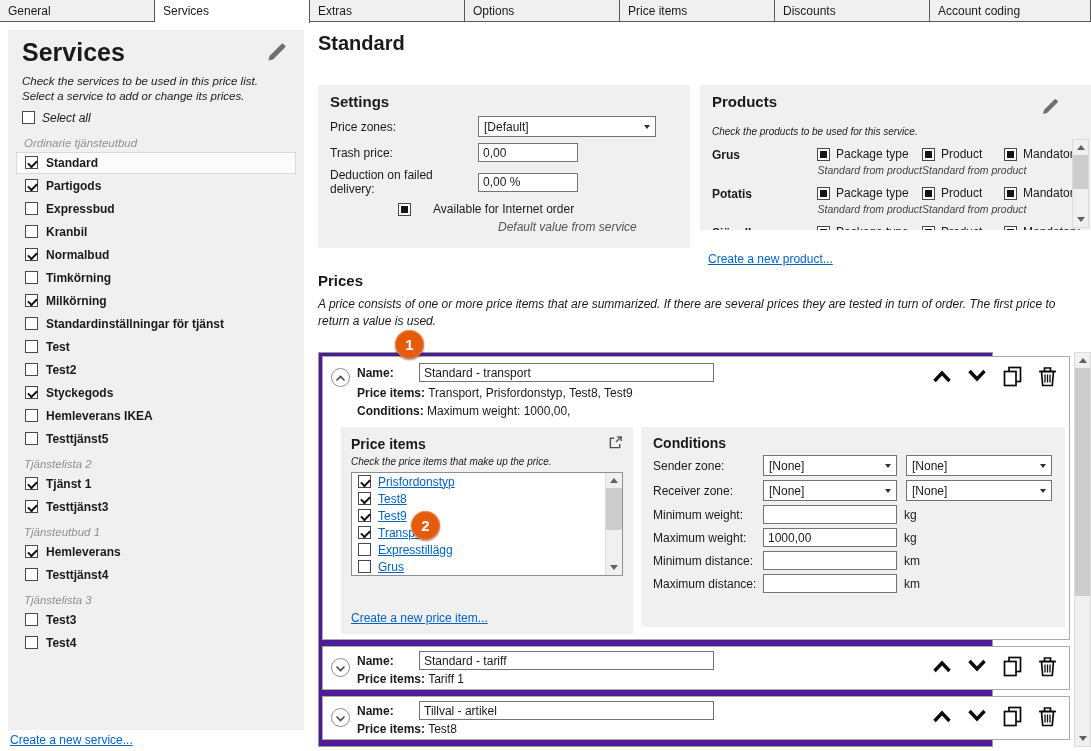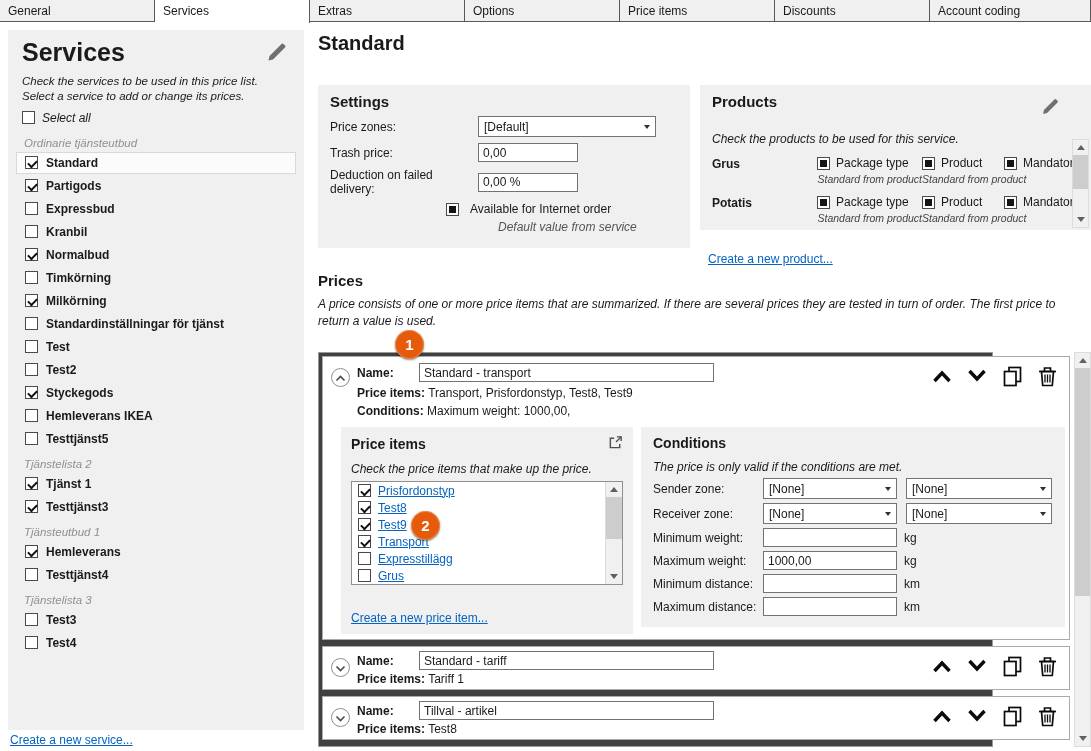--- a/index.html
+++ b/index.html
@@ -28,49 +28,49 @@
   .create-service{position:absolute;left:10px;top:733px;}
 
   
   .cb{width:13px;height:13px;min-width:13px;border:1px solid #494949;background:#fff;display:inline-flex;align-items:center;justify-content:center;position:relative;cursor:pointer;}
   .cb.checked::after{content:"";position:absolute;left:2px;top:2.5px;width:7px;height:4px;border-left:2px solid #111;border-bottom:2px solid #111;transform:rotate(-45deg);}
   .cb.filled::after{content:"";width:7px;height:7px;background:#151515;}
 
   
   .main-title{position:absolute;left:318px;top:32px;font-size:20px;font-weight:700;}
   .panel-title{font-weight:700;font-size:15px;}
-  .pdesc{font-style:italic;font-size:12px;margin-top:9px;}
+  .pdesc{font-style:italic;font-size:10px;margin-top:3px;}
 
   .settings{position:absolute;left:318px;top:85px;width:372px;height:163px;padding:8px 12px;background:#f0f0f0;}
   .form-row{display:flex;align-items:center;margin-top:6px;}
   .form-row .lbl{width:148px;}
   .combo{height:21px;background:#fff;border:1px solid #737373;display:flex;align-items:center;cursor:pointer;}
   .combo-text{flex:1;padding:0 5px;overflow:hidden;white-space:nowrap;}
   .combo-arrow{width:16px;height:100%;display:flex;align-items:center;justify-content:center;}
   .combo-arrow::after{content:"";border-left:3.5px solid transparent;border-right:3.5px solid transparent;border-top:4px solid #2f2f2f;}
   .tb{height:19px;border:1px solid #737373;background:#fff;font:12px "Liberation Sans",sans-serif;padding:0 4px;color:#1a1a1a;}
   .settings .combo{width:178px;}
   .settings .tb{width:100px;}
-  .form-row.indent{margin-left:116px;gap:11px;}
+  .form-row.indent{margin-left:68px;gap:22px;}
   .note{font-style:italic;color:#555;margin:4px 0 0 168px;}
 
   .products{position:absolute;left:700px;top:85px;width:391px;height:145px;padding:8px 26px 8px 12px;background:#f0f0f0;overflow:hidden;}
   .products-head{display:flex;justify-content:space-between;align-items:flex-start;}
   .prod-row{display:flex;margin-top:10px;}
   .prod-name{width:105px;font-weight:700;padding-top:1px;}
   .pc0{width:105px;}
   .pc1{width:82px;}
   .pc2{flex:1;min-width:0;}
   .prod-col-head{display:flex;align-items:center;gap:6px;white-space:nowrap;}
   .prod-note{font-style:italic;font-size:10.5px;color:#444;margin-top:3px;white-space:nowrap;text-align:right;}
   .create-product{position:absolute;left:708px;top:252px;}
 
   .prices-title{position:absolute;left:318px;top:272px;font-size:15px;font-weight:700;}
   .prices-desc{position:absolute;left:318px;top:296px;width:752px;font-style:italic;line-height:1.45;}
-  .prices-box{position:absolute;left:318px;top:352px;width:675px;height:395px;border:1px solid #9a9a9a;background:#404040;}
+  .prices-box{position:absolute;left:318px;top:352px;width:675px;height:395px;border:1px solid #9a9a9a;background:#4c1d95;}
   .entry{position:absolute;left:3px;width:748px;border:1px solid #ababab;background:#fff;}
   #entry1{top:3px;height:284px;}
   #entry2{top:293px;height:44px;}
   #entry3{top:343px;height:44px;}
   .entry-pad{padding:6px 8px 0 34px;position:relative;}
   .collapsed .entry-pad{padding-top:4px;}
   .chev-circle{position:absolute;left:8px;top:11px;width:19px;height:19px;border:1px solid #8f8f8f;border-radius:50%;background:#fff;display:flex;align-items:center;justify-content:center;cursor:pointer;}
   .name-row{display:flex;align-items:center;}
   .name-lbl{font-weight:700;width:62px;}
   .name-input{width:295px;}
@@ -441,21 +441,20 @@
           <div class="sb-btn">
               <span class="tri-down"></span>
             </div>
         </div>
       </div>
       <a class="link pi-create">Create a new price item...</a>
     </div>
 
     <div class="cond-panel">
       <div class="panel-title">Conditions</div>
-      <div class="pdesc">The price is only valid if the conditions are met.</div>
       <div>
           <div class="cond-row">
             <span class="cond-lbl">Sender zone:</span>
             <div class="combo cw0">
               <span class="combo-text">[None]</span>
               <span class="combo-arrow"></span>
             </div>
             <div class="combo cw1">
               <span class="combo-text">[None]</span>
               <span class="combo-arrow"></span>

